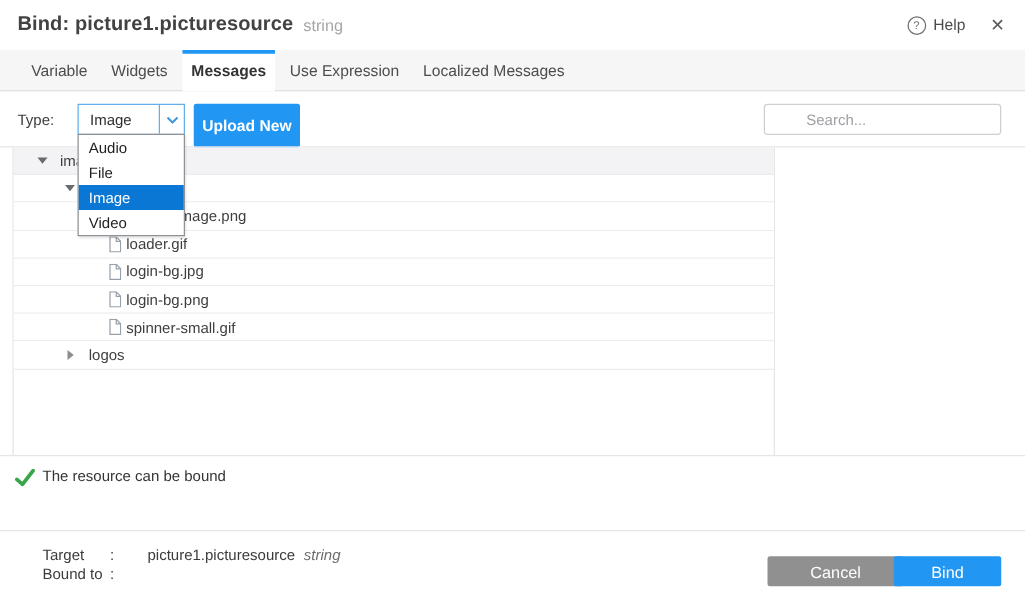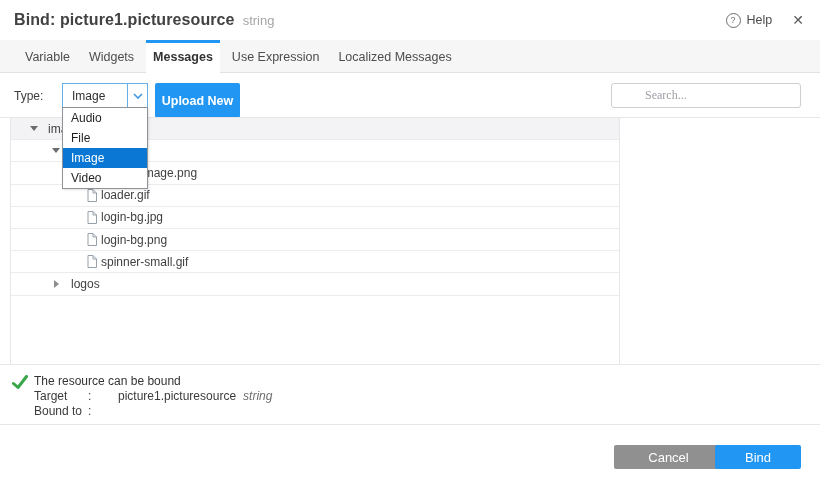--- a/index.html
+++ b/index.html
@@ -31,21 +31,21 @@
   .type-select-value{padding-left:9px;font-size:12px;color:#2e2e2e;}
   .type-select-arrowbox{margin-left:auto;width:19px;align-self:stretch;
     border-left:1px solid #64aeec;display:flex;align-items:center;justify-content:center;}
   .upload-btn{position:absolute;left:155px;top:83px;width:85px;height:35px;background:#2196f3;
     border:none;border-radius:2px;color:#fff;font-size:12.5px;font-weight:bold;
     font-family:"Liberation Sans",sans-serif;display:flex;align-items:center;justify-content:center;}
   .searchbox{position:absolute;left:611px;top:83px;width:190px;height:25px;background:#fff;
     border:1px solid #cfcfd2;border-radius:3px;box-sizing:border-box;display:flex;
     align-items:center;padding-left:9px;}
   .searchbox input{border:none;outline:none;flex:1;font-size:12px;color:#555;
-    font-family:Liberation Serif, serif;margin-left:22px;background:transparent;}
+    font-family:Liberation Sans, sans-serif;margin-left:22px;background:transparent;}
   .searchbox input::placeholder{color:#9da0a5;}
   
   .hline{position:absolute;left:0;right:0;height:0;border-top:1px solid #e6e6e8;}
   .hline.panel-top{top:117px;}
   .hline.panel-bottom{top:364px;}
   .hline.footer-top{top:424px;}
   .vline{position:absolute;top:117px;height:247px;width:0;border-left:1px solid #e6e6e8;}
   .vline.left{left:10px;}
   .vline.right{left:619px;}
   
@@ -64,21 +64,21 @@
   .file-icon{margin-right:4px;flex:none;}
   .tree-label{white-space:nowrap;}
   
   .dd-list{position:absolute;left:62px;top:107px;width:86px;background:#fff;
     border:1px solid #8f9296;box-sizing:border-box;z-index:50;box-shadow:1px 1px 2px rgba(0,0,0,0.12);}
   .dd-item{height:20px;line-height:20px;padding-left:8px;font-size:12px;color:#1f1f1f;}
   .dd-item.selected{background:#0a77d4;color:#fff;}
   
   .status-check{position:absolute;left:12px;top:375px;}
   .status-msg{position:absolute;left:34px;top:374px;font-size:12px;color:#343434;}
-  .s-line{position:absolute;left:0;right:0;height:14px;font-size:12px;color:#3b3b3b;}
+  .s-line{position:absolute;left:0;right:0;height:14px;font-size:12px;color:#3b3b3b;margin-top:48px;}
   .s-line.r1{top:389px;}
   .s-line.r2{top:404px;}
   .s-label{position:absolute;left:34px;}
   .s-colon{position:absolute;left:88px;}
   .s-value{position:absolute;left:118px;white-space:nowrap;}
   .s-type{font-style:italic;color:#6d6d6d;margin-left:7px;}
   
   .footer-btn{position:absolute;top:445px;height:24px;border:none;border-radius:2px;
     color:#fff;font-size:13px;font-family:"Liberation Sans",sans-serif;
     display:flex;align-items:center;justify-content:center;}

